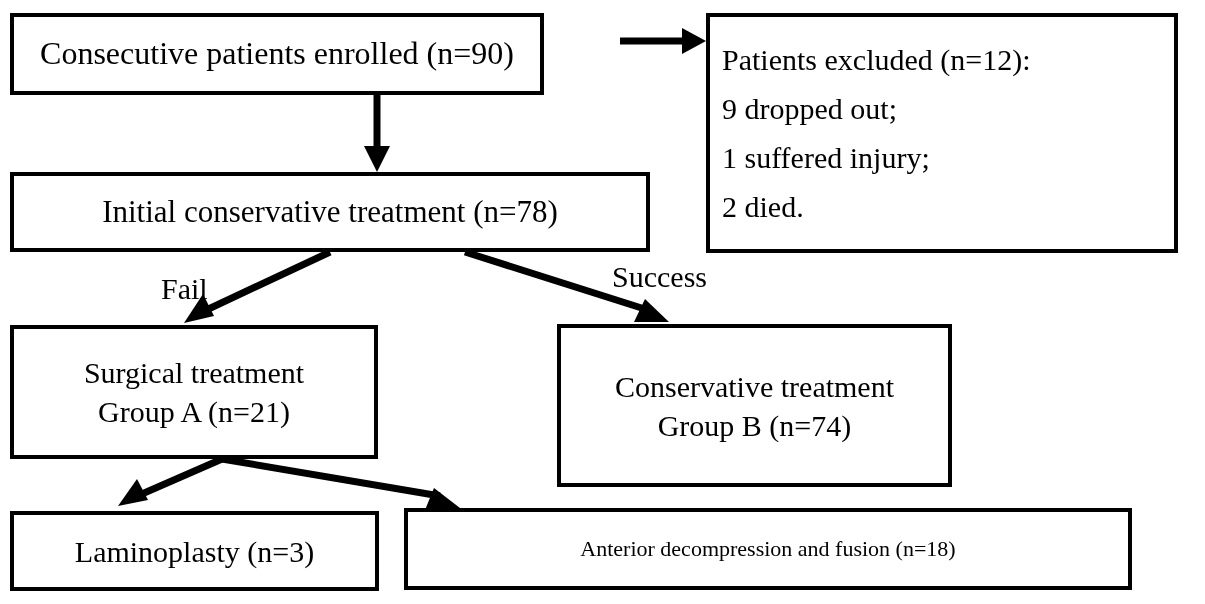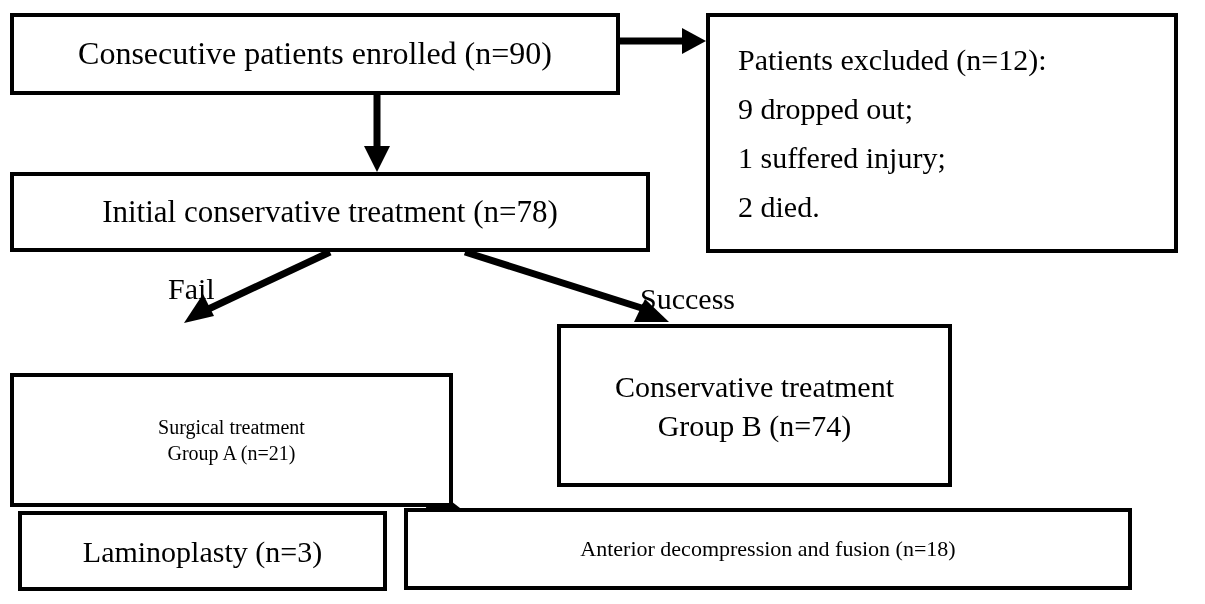--- a/index.html
+++ b/index.html
@@ -29,44 +29,44 @@
     line-height: 1.30;
     color: #000000;
   }
   .node .line {
     display: block;
     white-space: nowrap;
   }
   .node.left-align {
     align-items: flex-start;
     text-align: left;
-    padding-left: 28px;
+    padding-left: 12px;
   }
   .node.left-align .line {
     margin: 5px 0;
   }
 
   
-  #node-enrolled   { left: 10px;  top: 13px;  width: 610px; height: 82px;  font-size: 32px; font-family: Liberation Serif, serif; }
+  #node-enrolled   { left: 10px;  top: 13px;  width: 534px; height: 82px;  font-size: 32px; font-family: Liberation Serif, serif; }
   #node-excluded   { left: 706px; top: 13px;  width: 472px; height: 240px; font-size: 30px; }
   #node-initial    { left: 10px;  top: 172px; width: 640px; height: 80px;  font-size: 31px; }
-  #node-group-a    { left: 10px;  top: 325px; width: 443px; height: 134px; font-size: 20px; margin-top: 48px; }
+  #node-group-a    { left: 10px;  top: 325px; width: 368px; height: 134px; font-size: 30px; }
   #node-group-b    { left: 557px; top: 324px; width: 395px; height: 163px; font-size: 30px; }
-  #node-lamino     { left: 10px;  top: 511px; width: 369px; height: 80px;  font-size: 30px; margin-left: 8px; }
+  #node-lamino     { left: 10px;  top: 511px; width: 369px; height: 80px;  font-size: 30px; }
   #node-anterior   { left: 404px; top: 508px; width: 728px; height: 82px;  font-size: 22px; }
 
   .edge-label {
     position: absolute;
     font-size: 30px;
     line-height: 1;
     white-space: nowrap;
     color: #000000;
   }
-  #label-fail    { left: 168px; top: 274px; }
-  #label-success { left: 612px; top: 284px; margin-left: 28px; }
+  #label-fail    { left: 161px; top: 274px; }
+  #label-success { left: 612px; top: 262px; }
 
   #arrows {
     position: absolute;
     left: 0;
     top: 0;
     width: 1205px;
     height: 604px;
     pointer-events: none;
   }
 </style>

